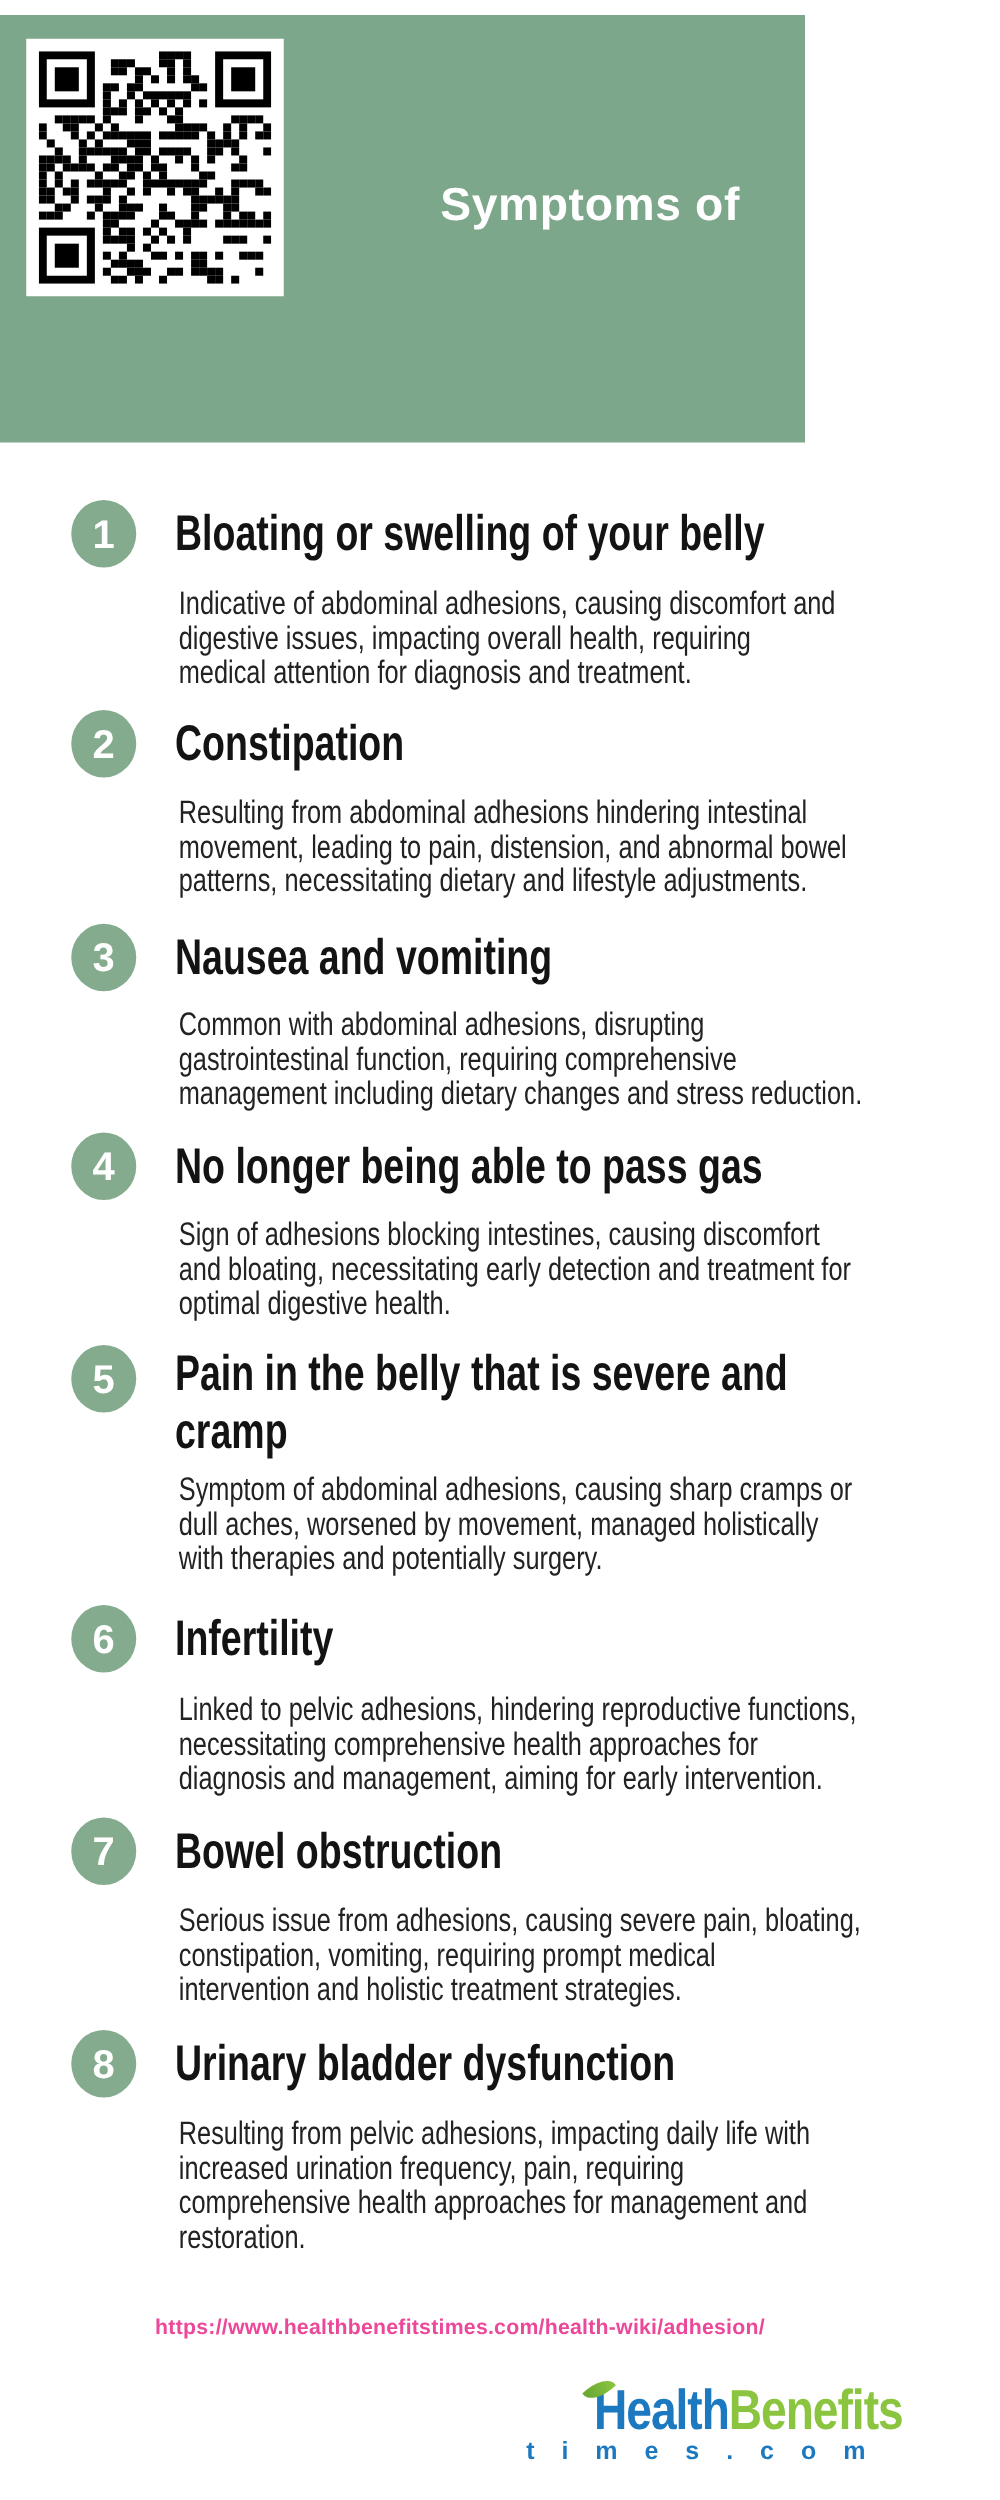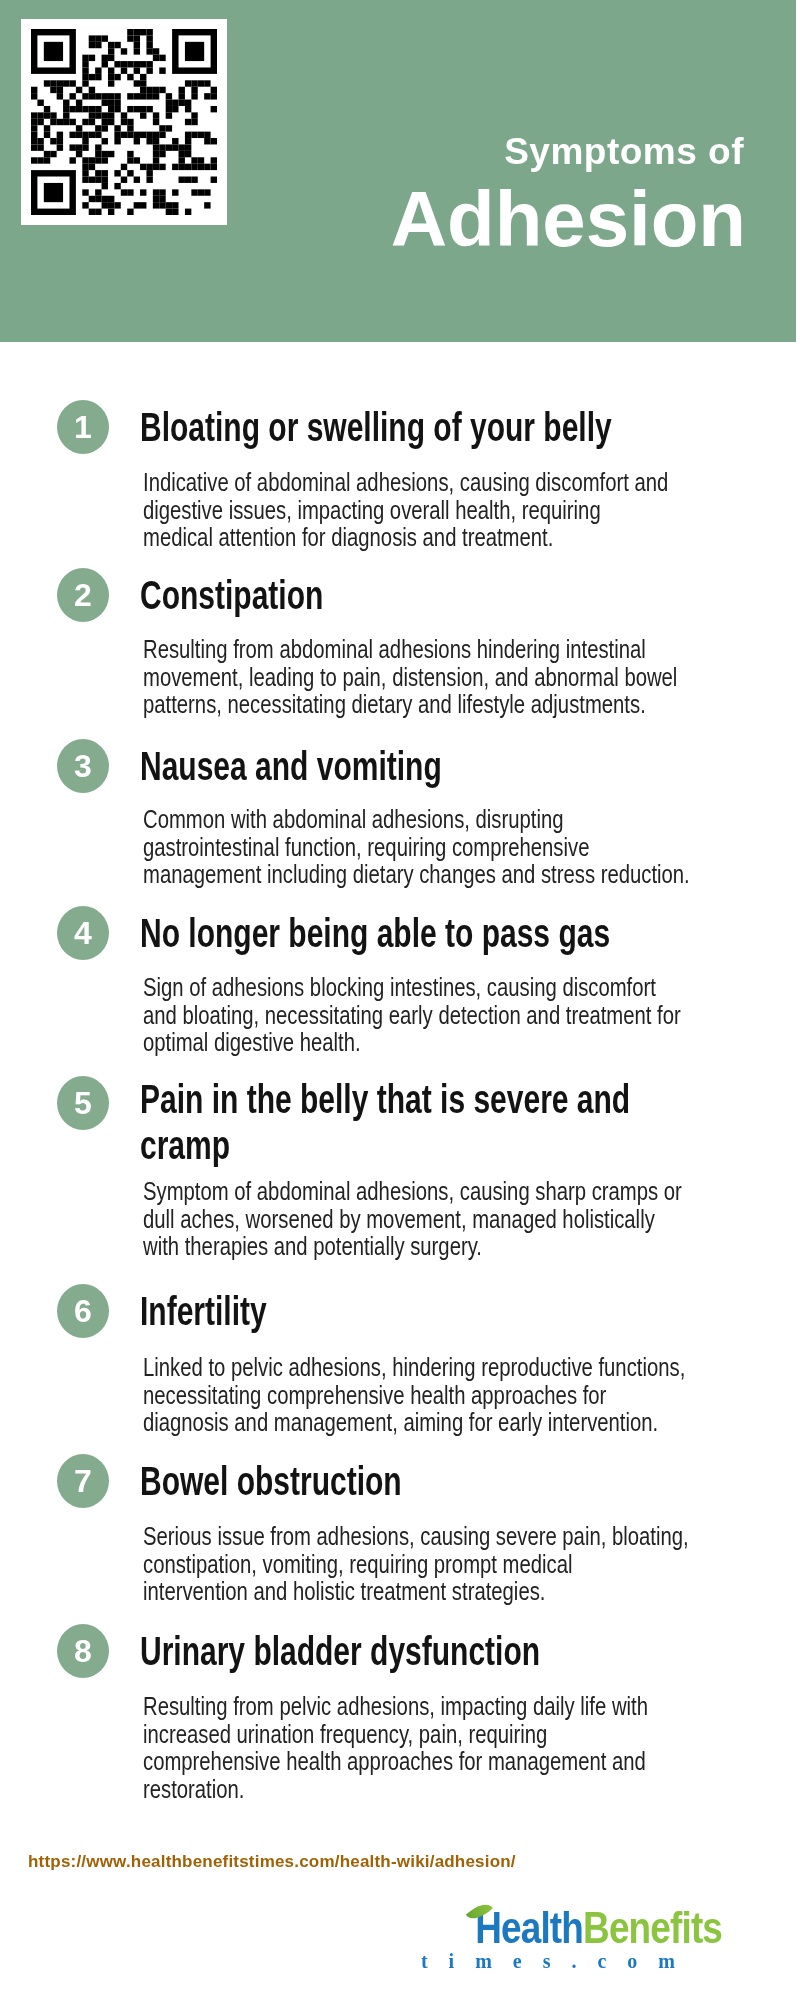--- a/index.html
+++ b/index.html
@@ -15,21 +15,21 @@
   *{margin:0;padding:0;box-sizing:border-box;}
   html,body{width:800px;}
   body{
     width:800px;height:2000px;position:relative;
     background:var(--page-bg);
     font-family:"Liberation Sans",sans-serif;
     overflow:hidden;
   }
   
   .header{
-    position:absolute;left:0;top:0;width:796px;height:342px;
+    position:absolute;left:0;top:12px;width:644px;height:342px;
     background:var(--header-green);
   }
   .qr-box{
     position:absolute;left:21px;top:19px;width:206px;height:206px;
     background:#ffffff;
   }
   .qr-box svg{position:absolute;left:10px;top:10px;}
   .hdr-small{
     position:absolute;right:52px;top:130px;
     font-size:37px;font-weight:700;color:#ffffff;line-height:44px;
@@ -66,21 +66,21 @@
   .b2{top:568px}.t2{top:568px}.d2{top:636px}
   .b3{top:739px}.t3{top:739px}.d3{top:806px}
   .b4{top:906px}.t4{top:906px}.d4{top:974px}
   .b5{top:1076px}.t5{top:1076px}.d5{top:1178px}
   .b6{top:1284px}.t6{top:1284px}.d6{top:1354px}
   .b7{top:1454px}.t7{top:1454px}.d7{top:1523px}
   .b8{top:1624px}.t8{top:1624px}.d8{top:1693px}
   
   .source-url{
     position:absolute;left:28px;top:1852px;width:680px;
-    font-size:17px;font-weight:700;color:#a16207;
+    text-align:center;font-size:17px;font-weight:700;color:#ec4899;
     letter-spacing:0.2px;
   }
   .logo{
     position:absolute;right:78px;top:1903px;
   }
   .logo-line1{
     position:relative;display:inline-block;
     font-size:45px;font-weight:700;line-height:50px;
     letter-spacing:-1px;
     transform:scaleX(0.82);transform-origin:100% 0;
@@ -92,21 +92,20 @@
     position:absolute;left:-10px;top:1px;width:30px;height:15px;
     background:linear-gradient(100deg,var(--leaf-green),var(--logo-green));
     border-radius:0 100% 0 100%;
     transform:rotate(-38deg);
   }
   .logo-line2{
     font-size:20px;font-weight:700;color:var(--logo-blue);
     letter-spacing:8px;line-height:22px;margin-top:-3px;
     margin-right:-6px;
     white-space:nowrap;
-    font-family:Liberation Serif, serif;
   }
 </style>
 </head>
 <body>
 
 <div class="header">
   <div class="qr-box">
     <svg id="qr-svg" width="186" height="186" viewBox="0 0 186 186">
         <rect x="0.00" y="0.00" width="44.90" height="44.90" fill="#000"></rect>
         <rect x="6.41" y="6.41" width="32.07" height="32.07" fill="#fff"></rect>
@@ -412,21 +411,20 @@
         <rect x="57.72" y="179.59" width="6.41" height="6.41" fill="#000"></rect>
         <rect x="64.14" y="179.59" width="6.41" height="6.41" fill="#000"></rect>
         <rect x="76.97" y="179.59" width="6.41" height="6.41" fill="#000"></rect>
         <rect x="96.21" y="179.59" width="6.41" height="6.41" fill="#000"></rect>
         <rect x="134.69" y="179.59" width="6.41" height="6.41" fill="#000"></rect>
         <rect x="141.10" y="179.59" width="6.41" height="6.41" fill="#000"></rect>
         <rect x="153.93" y="179.59" width="6.41" height="6.41" fill="#000"></rect>
       </svg>
   </div>
   <div class="hdr-small">Symptoms of</div>
-  <div class="hdr-big">Adhesion</div>
 </div>
 
 <div class="badge b1">1</div>
 <div class="title t1">Bloating or swelling of your belly</div>
 <div class="desc d1">Indicative of abdominal adhesions, causing discomfort and
 digestive issues, impacting overall health, requiring
 medical attention for diagnosis and treatment.</div>
 
 <div class="badge b2">2</div>
 <div class="title t2">Constipation</div>

